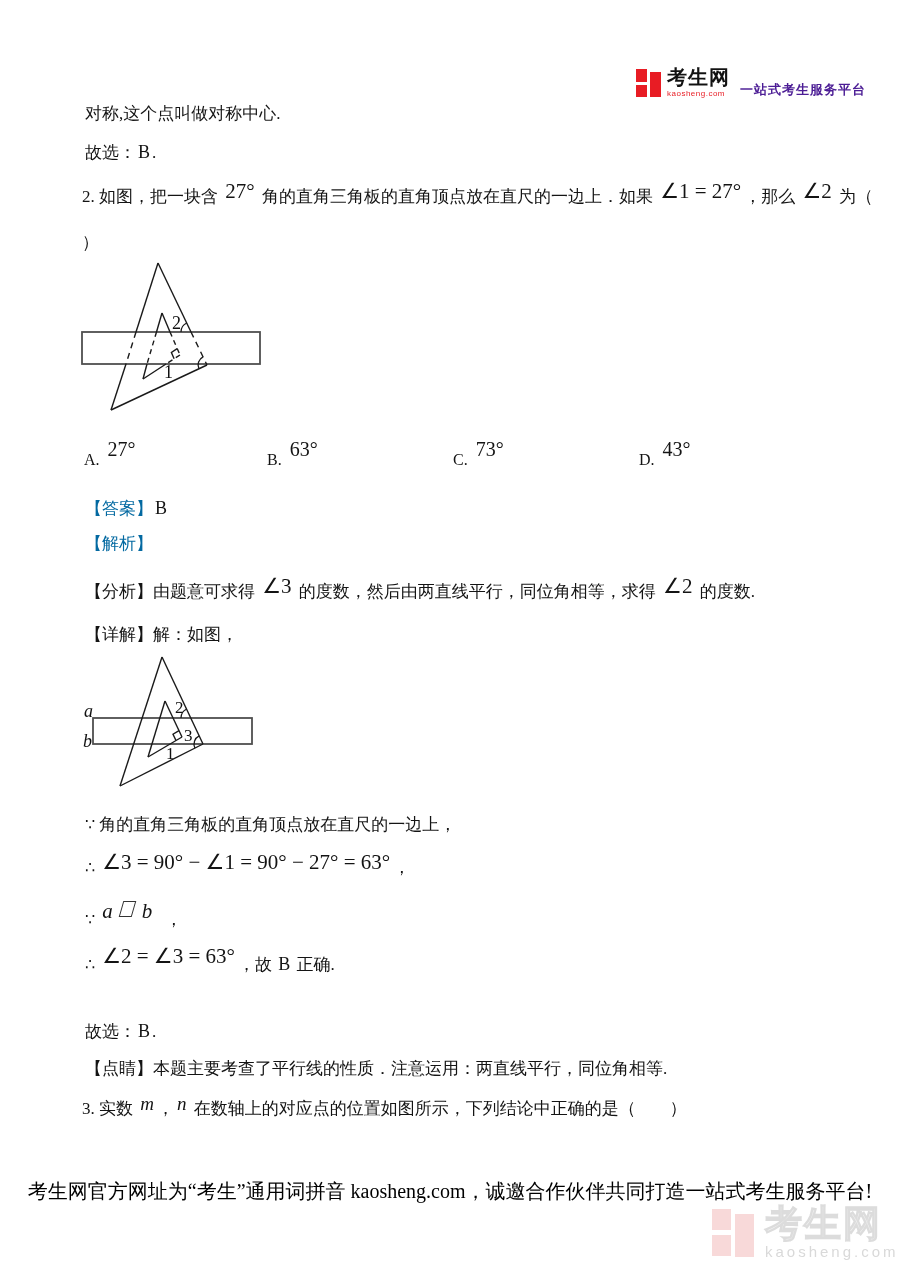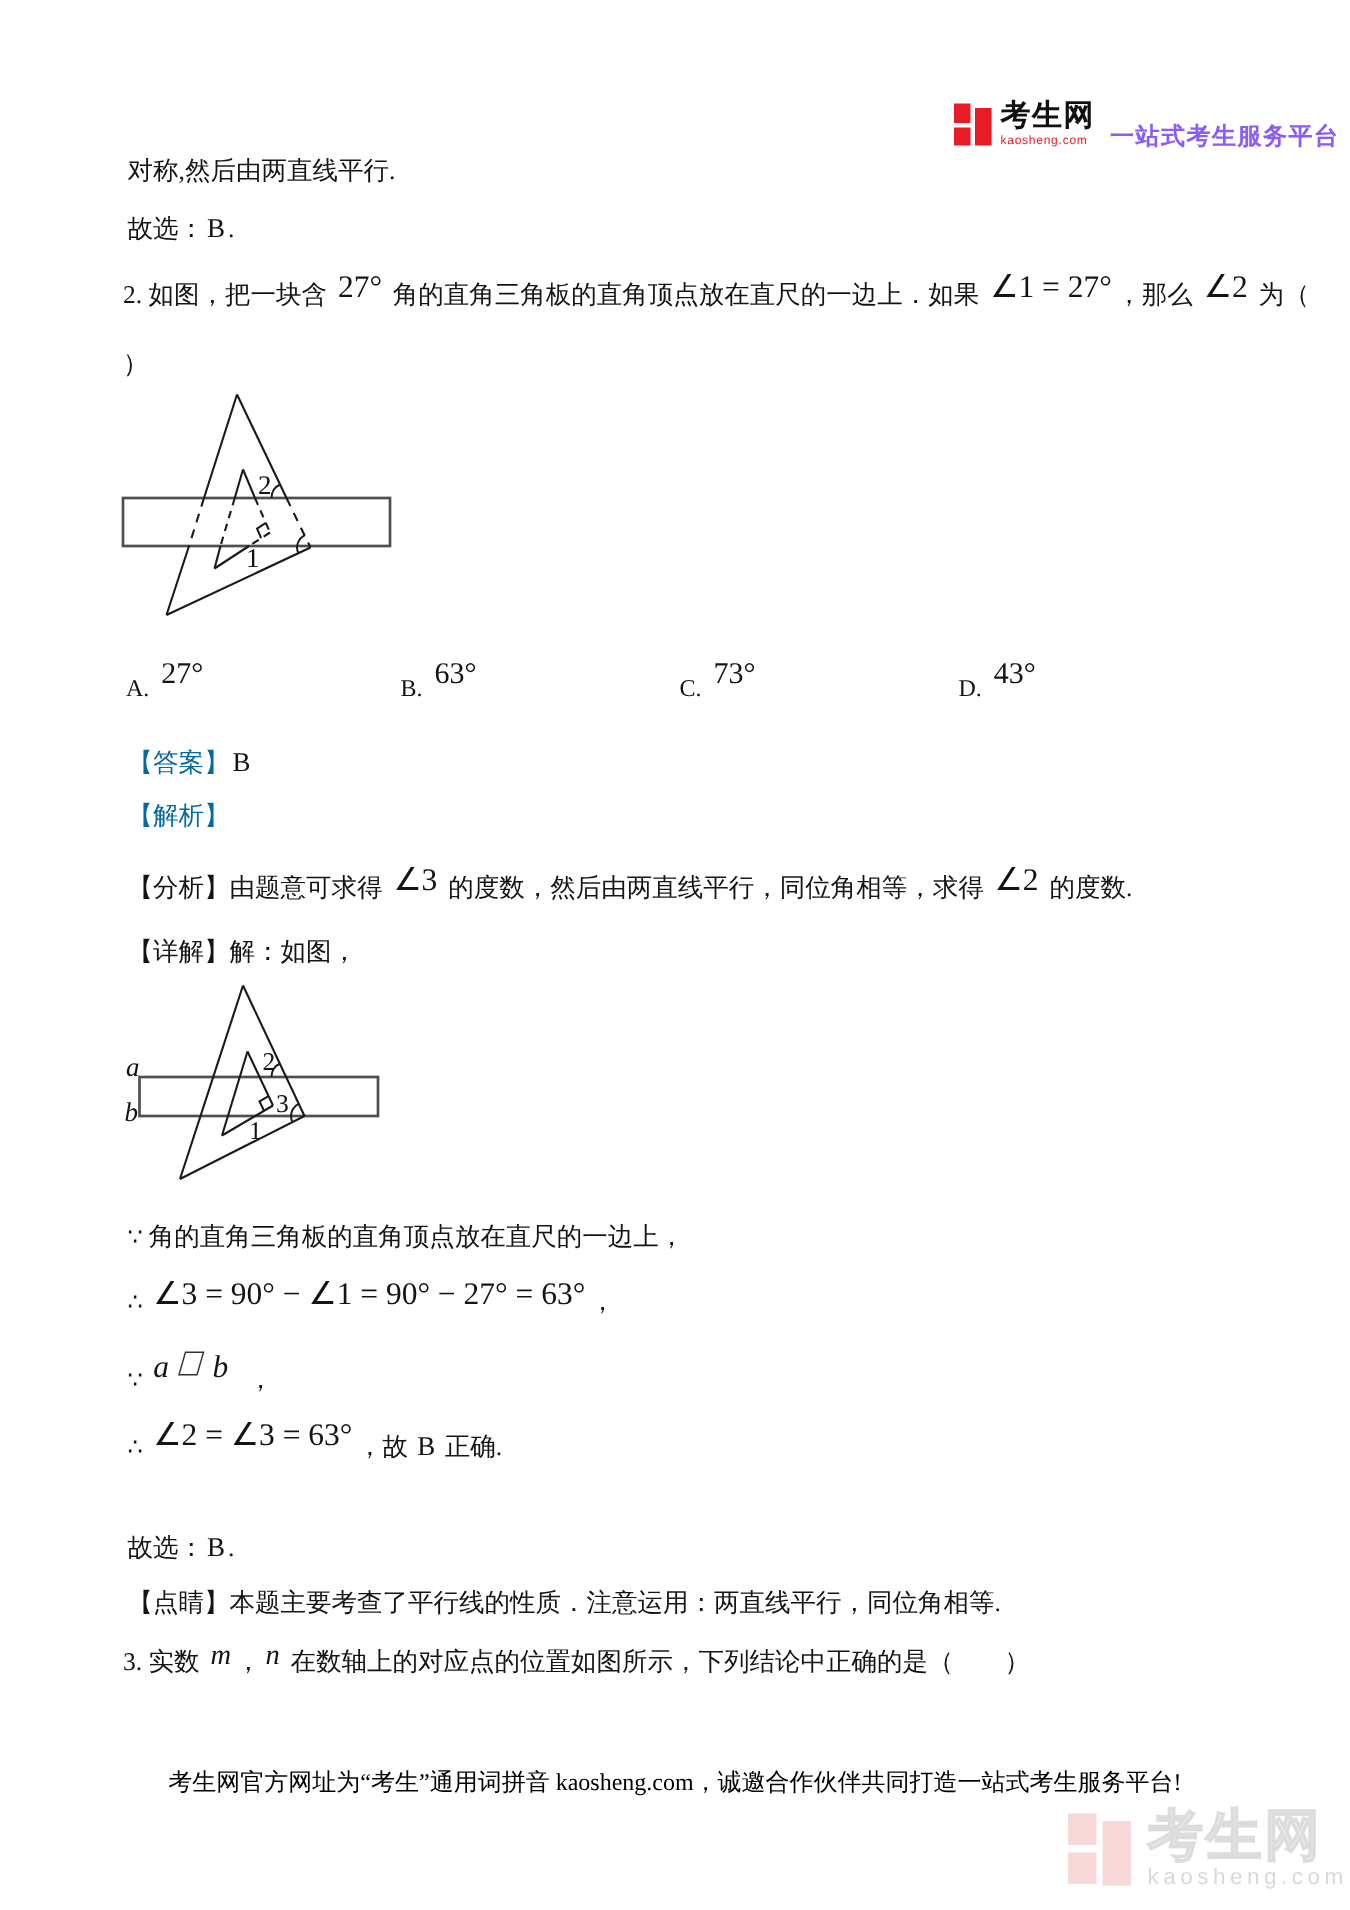--- a/index.html
+++ b/index.html
@@ -28,23 +28,23 @@
   .logo-icon i{position:absolute;background:#e81c24}
   .logo-icon .b1{left:0;top:2px;width:11px;height:13px}
   .logo-icon .b2{left:0;top:18px;width:11px;height:12px}
   .logo-icon .b3{left:14px;top:5px;width:11px;height:25px}
   .logo-name-block{margin-left:4px;display:flex;flex-direction:column}
   .logo-name{font-family:"Liberation Sans","DejaVu Sans",sans-serif;font-weight:bold;
     font-size:20px;line-height:21px;color:#111;letter-spacing:1px}
   .logo-domain{font-family:"Liberation Sans","DejaVu Sans",sans-serif;font-size:8px;
     color:#e81c24;letter-spacing:.5px;margin-top:1px}
   .logo-tagline{font-family:"Liberation Sans","DejaVu Sans",sans-serif;font-weight:bold;
-    font-size:16px;color:#8b5cf6;margin-left:10px;margin-top:14px;letter-spacing:1px}
-  
-  .footer{position:absolute;left:0;right:0;top:1178px;text-align:center;font-size:16px;color:#000}
+    font-size:13px;color:#4c1d95;margin-left:10px;margin-top:14px;letter-spacing:1px}
+  
+  .footer{position:absolute;left:0;right:0;top:1178px;text-align:center;font-size:20px;color:#000}
   
   .wm{position:absolute;left:712px;top:1206px;display:flex;align-items:flex-start;opacity:1}
   .wm-icon{position:relative;width:46px;height:52px}
   .wm-icon i{position:absolute;background:#f8d9d9}
   .wm-icon .b1{left:0;top:3px;width:19px;height:21px}
   .wm-icon .b2{left:0;top:29px;width:19px;height:21px}
   .wm-icon .b3{left:23px;top:8px;width:19px;height:43px}
   .wm-text{margin-left:7px;display:flex;flex-direction:column}
   .wm-name{font-family:"Liberation Sans","DejaVu Sans",sans-serif;font-weight:bold;font-size:37px;
     line-height:36px;color:#f4f4f4;-webkit-text-stroke:1.2px #dcdcdc;letter-spacing:2px}
@@ -62,21 +62,21 @@
       <i class="b3"></i>
   </div>
   <div class="logo-name-block">
     <span class="logo-name">考生网</span>
     <span class="logo-domain">kaosheng.com</span>
   </div>
   <span class="logo-tagline">一站式考生服务平台</span>
 </div>
 
 <div class="abs t" style="left:85px;top:101px">
-  <span>对称,然后由两直线平行.</span>
+  <span>对称,这个点叫做对称中心.</span>
 </div>
 <div class="abs t" style="left:85px;top:139px">
   <span>故选：</span><span class="lat">B</span><span>.</span>
 </div>
 
 <div class="abs t" style="left:82px;top:182px">
   <span>2.</span>
   <span>如图，把一块含 </span><span class="math raise-mid">27°</span><span> 角的直角三角板的直角顶点放在直尺的一边上．如果 </span><span class="math raise-mid">∠1 = 27°</span><span>，那么 </span><span class="math raise-mid">∠2</span><span> 为（</span>
 </div>
 <div class="abs t" style="left:82px;top:230px">

